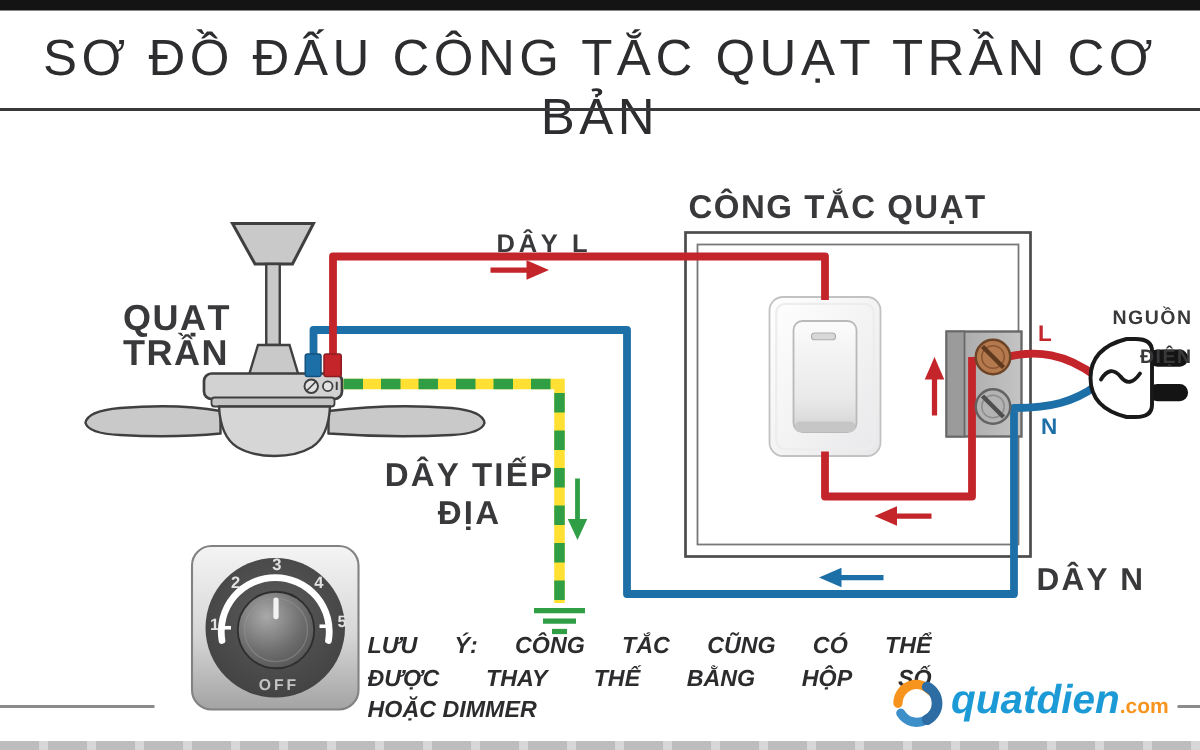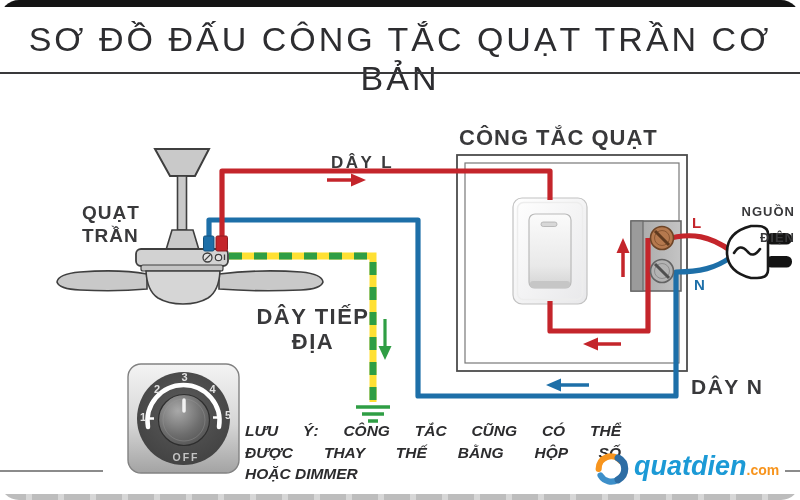--- a/index.html
+++ b/index.html
@@ -1,30 +1,30 @@
 <!DOCTYPE html>
 <html><head>
 <meta charset="utf-8">
 <style>
   html,body{margin:0;padding:0;background:#fff;}
   #stage{position:relative;width:800px;height:500px;background:#fff;overflow:hidden;
-         font-family:"Liberation Sans",sans-serif;border-radius:19px;}
+         font-family:"Liberation Sans",sans-serif;}
   
   .top-bar{position:absolute;left:0;top:0;width:800px;height:7px;background:#141414;}
   .page-title{position:absolute;left:0;top:20px;width:800px;text-align:center;
       font-size:34px;font-weight:300;letter-spacing:3px;color:#2d2d30;}
   .title-rule{position:absolute;left:0;top:72px;width:800px;height:0;
       border-top:2px solid #39393b;}
   .bottom-bar{position:absolute;left:0;top:494px;width:800px;height:6px;
       background:repeating-linear-gradient(90deg,#bdbdbd 0 26px,#d7d7d7 26px 32px);}
   
   #diagram{position:absolute;left:0;top:0;width:800px;height:500px;}
   
   .lbl{position:absolute;font-weight:bold;color:#39393b;white-space:nowrap;}
-  .lbl-fan{left:82px;top:201px;font-size:19px;line-height:23px;letter-spacing:1px;}
+  .lbl-fan{left:82px;top:201px;font-size:24px;line-height:23px;letter-spacing:1px;}
   .lbl-dayl{left:331px;top:125px;font-size:17px;letter-spacing:2.5px;margin-top:28px;}
   .lbl-switch{left:459px;top:125px;font-size:22px;letter-spacing:1px;}
   .lbl-power{left:695px;top:171px;width:100px;text-align:right;font-size:13px;
       line-height:26px;letter-spacing:1px;margin-top:28px;}
   .lbl-ground{left:252px;top:304px;width:122px;text-align:center;font-size:22px;
       line-height:25px;letter-spacing:1.5px;}
   .lbl-dayn{left:691px;top:375px;font-size:21px;letter-spacing:1.5px;}
   .lbl-L{left:692px;top:214px;font-size:15px;color:#c4252b;}
   .lbl-N{left:694px;top:276px;font-size:15px;color:#1d6fa8;}
   

